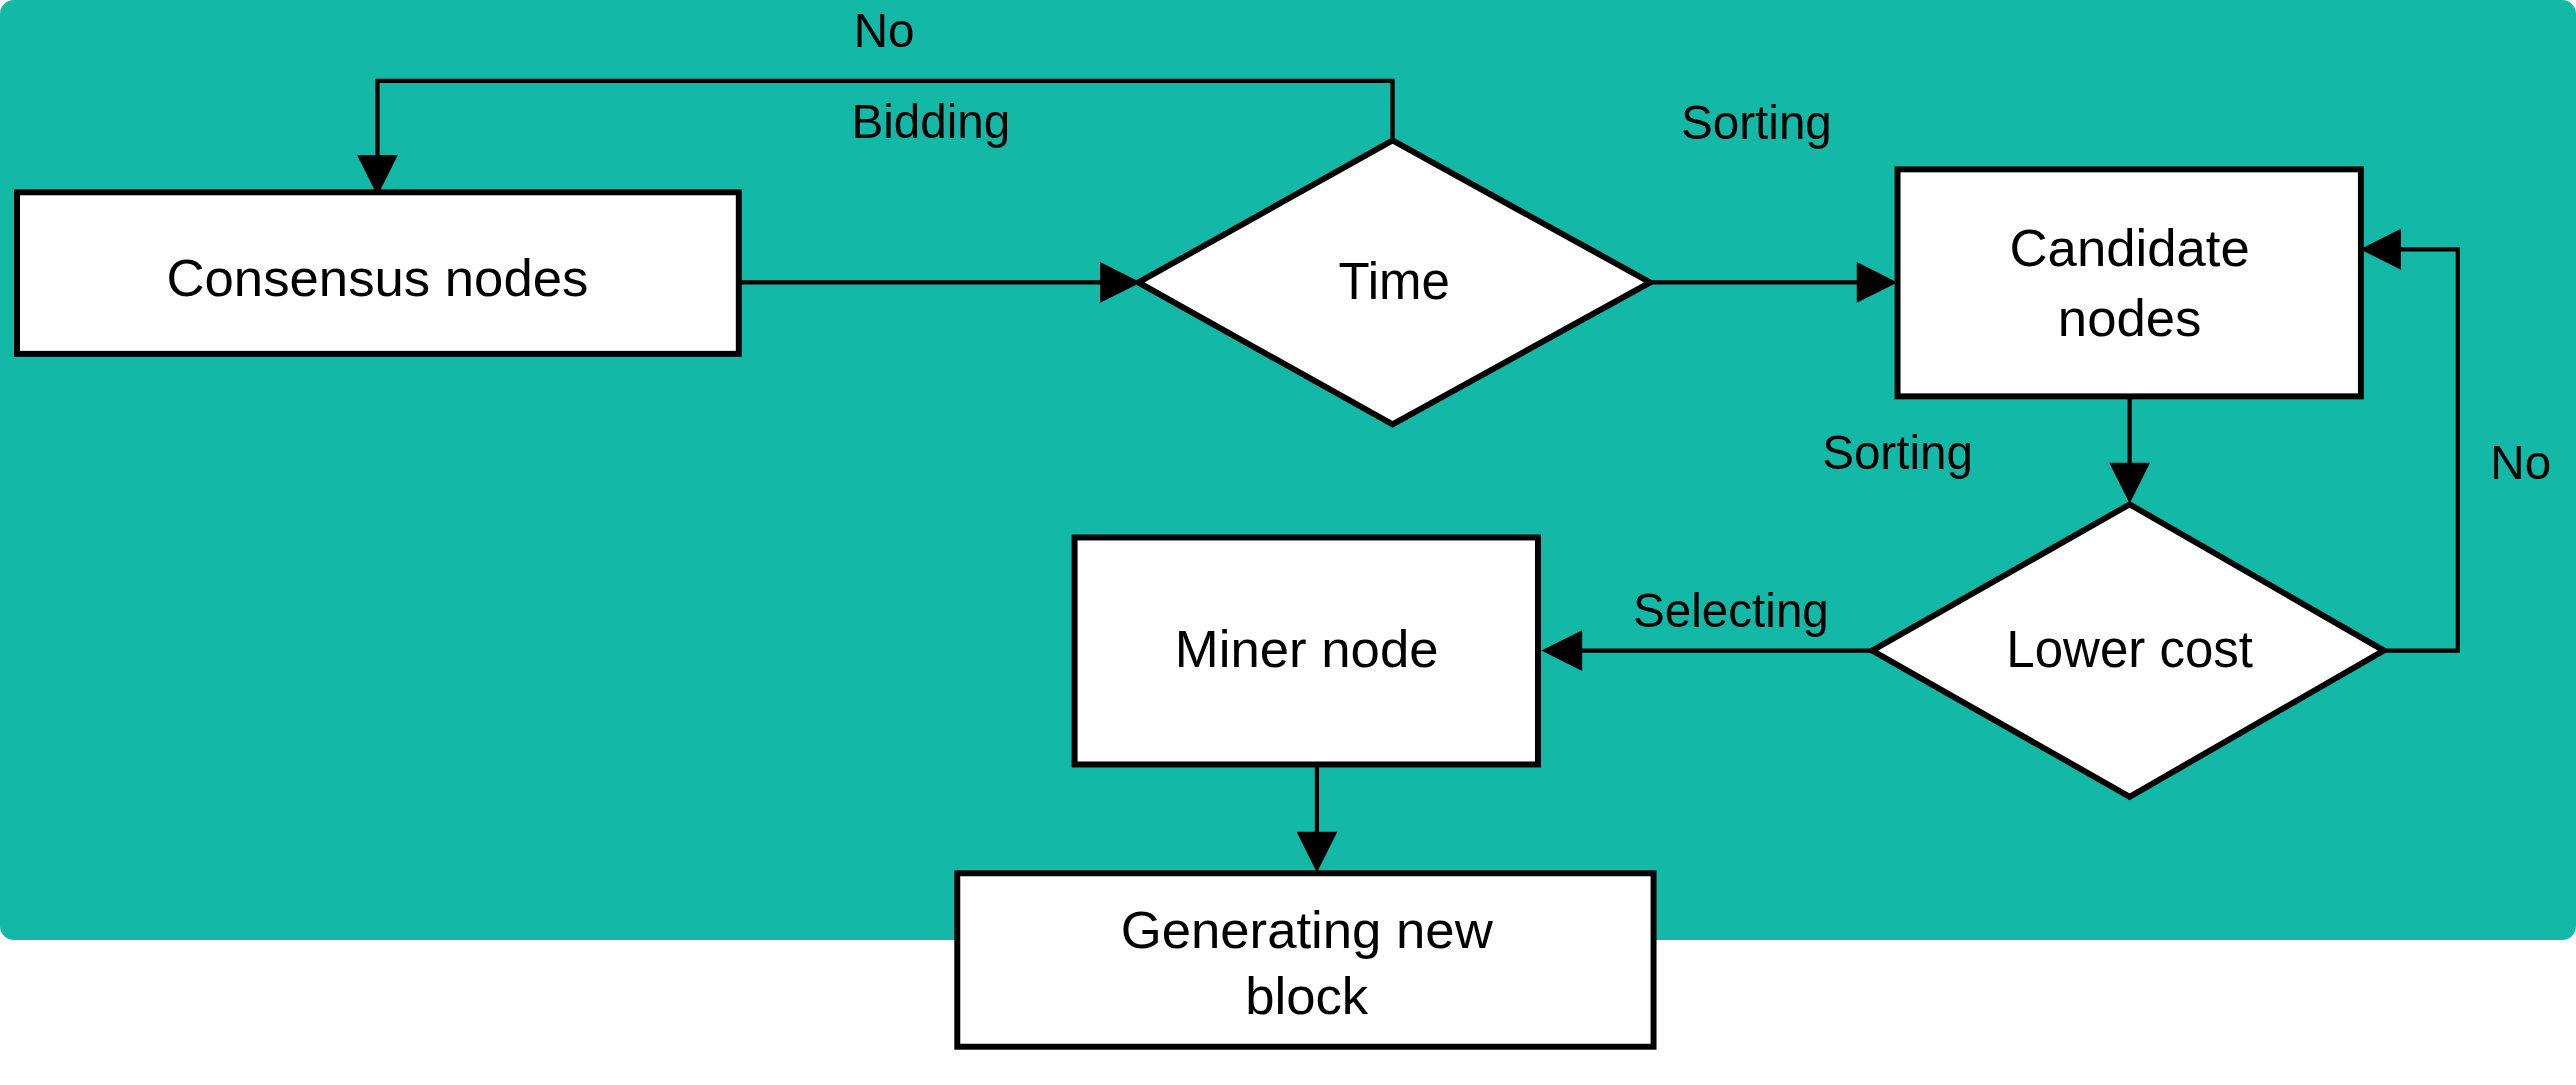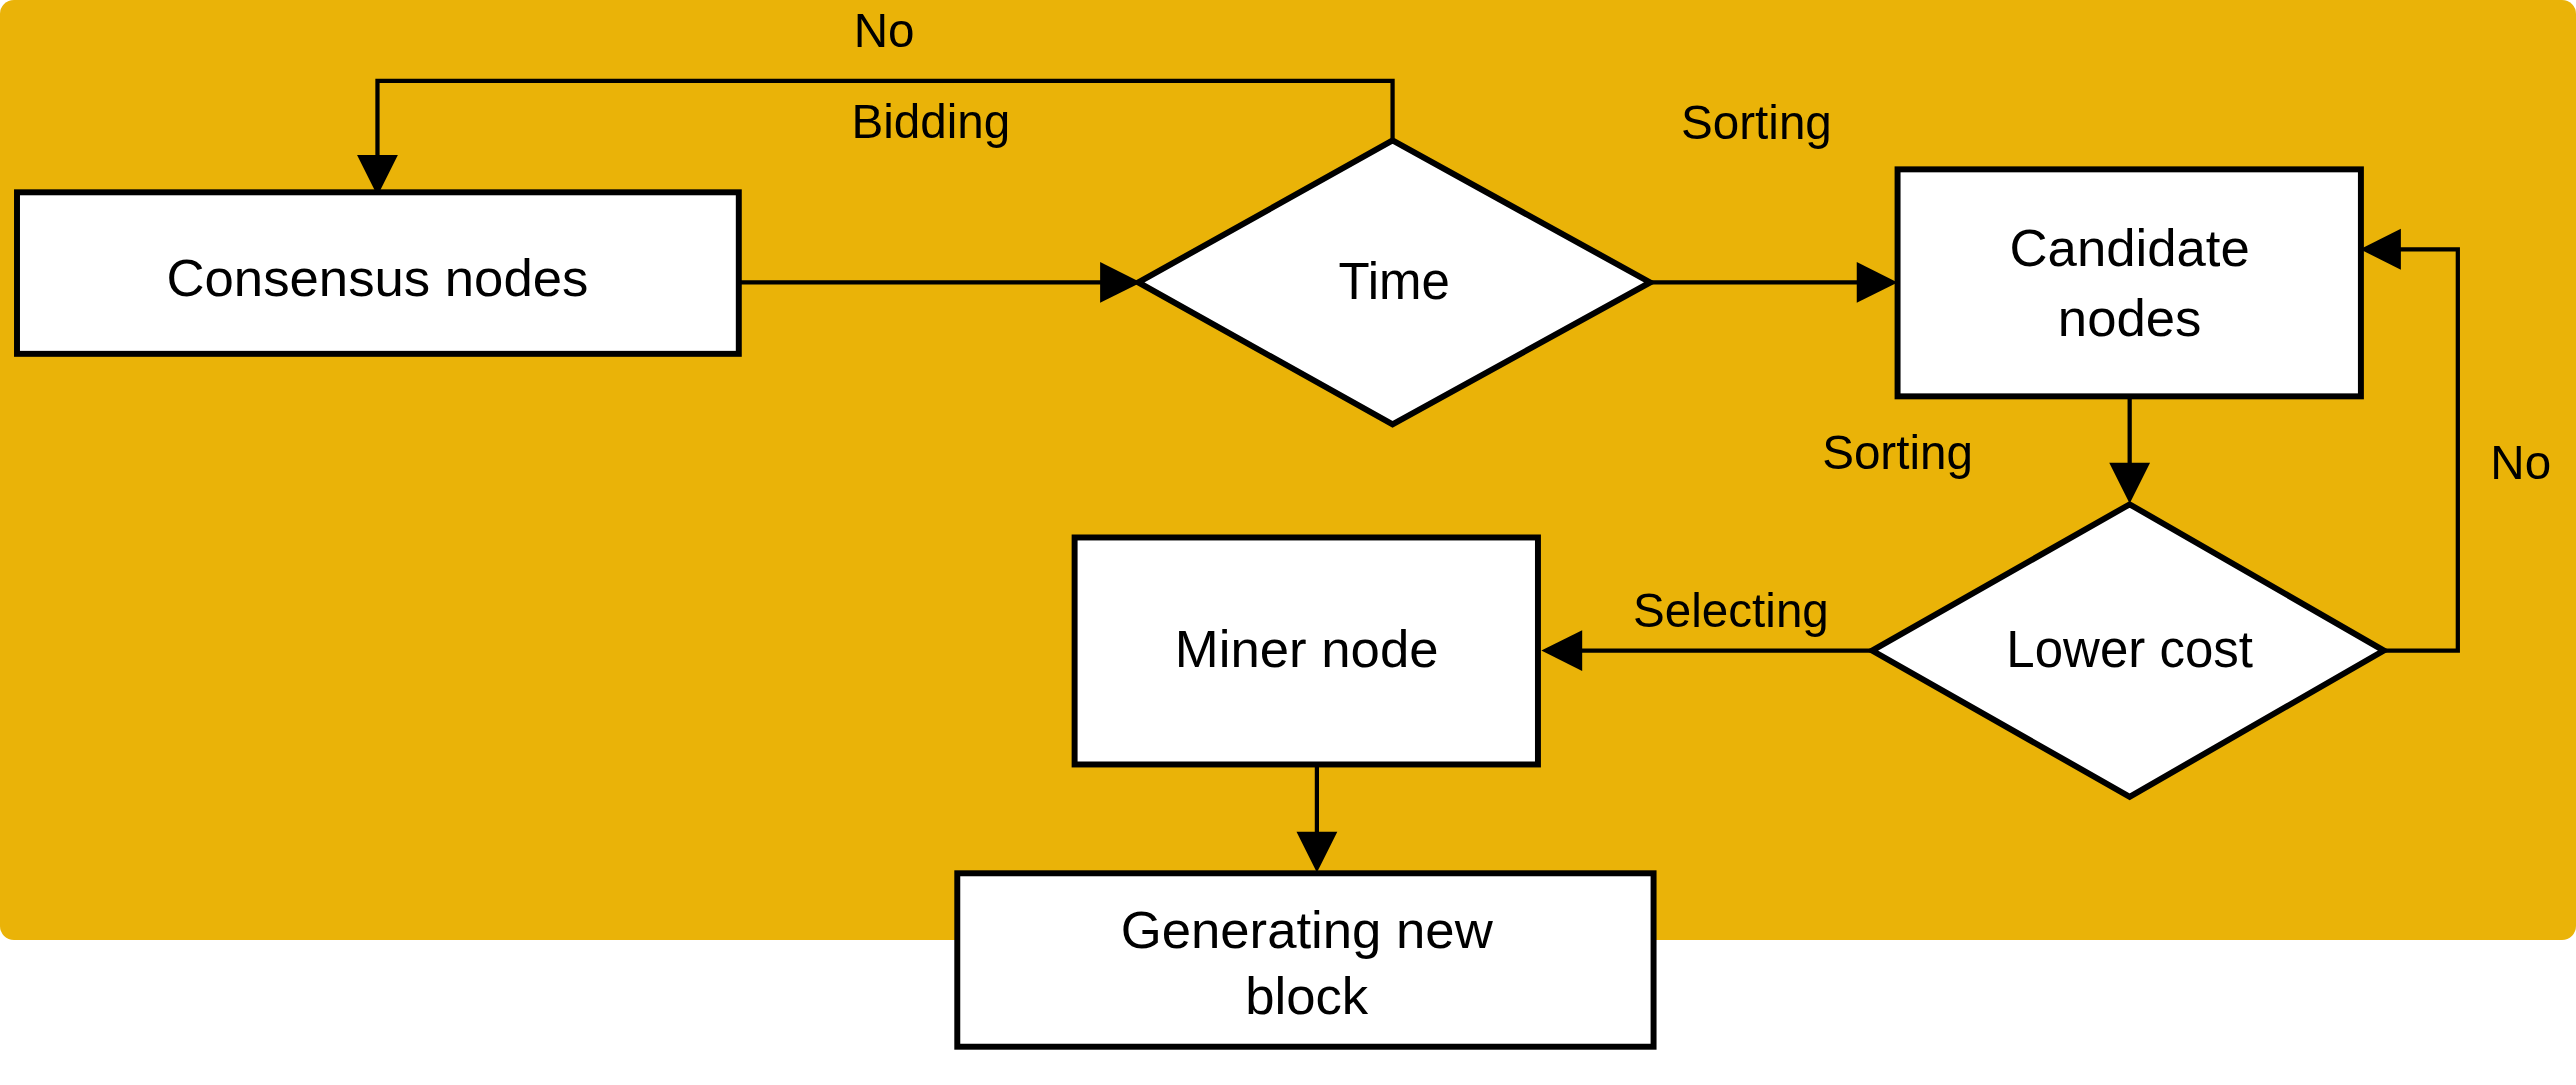--- a/index.html
+++ b/index.html
@@ -11,21 +11,21 @@
   body {
     width: 2576px;
     height: 1086px;
     font-family: "Liberation Sans", sans-serif;
     overflow: hidden;
   }
   #flowchart-root {
     position: relative;
     width: 2576px;
     height: 940px;
-    background: #eab308;
+    background: #14b8a6;
     border-radius: 14px;
   }
   svg.diagram {
     display: block;
     width: 2576px;
     height: 1086px;
   }
   .node-shape {
     fill: #ffffff;
     stroke: #000000;

